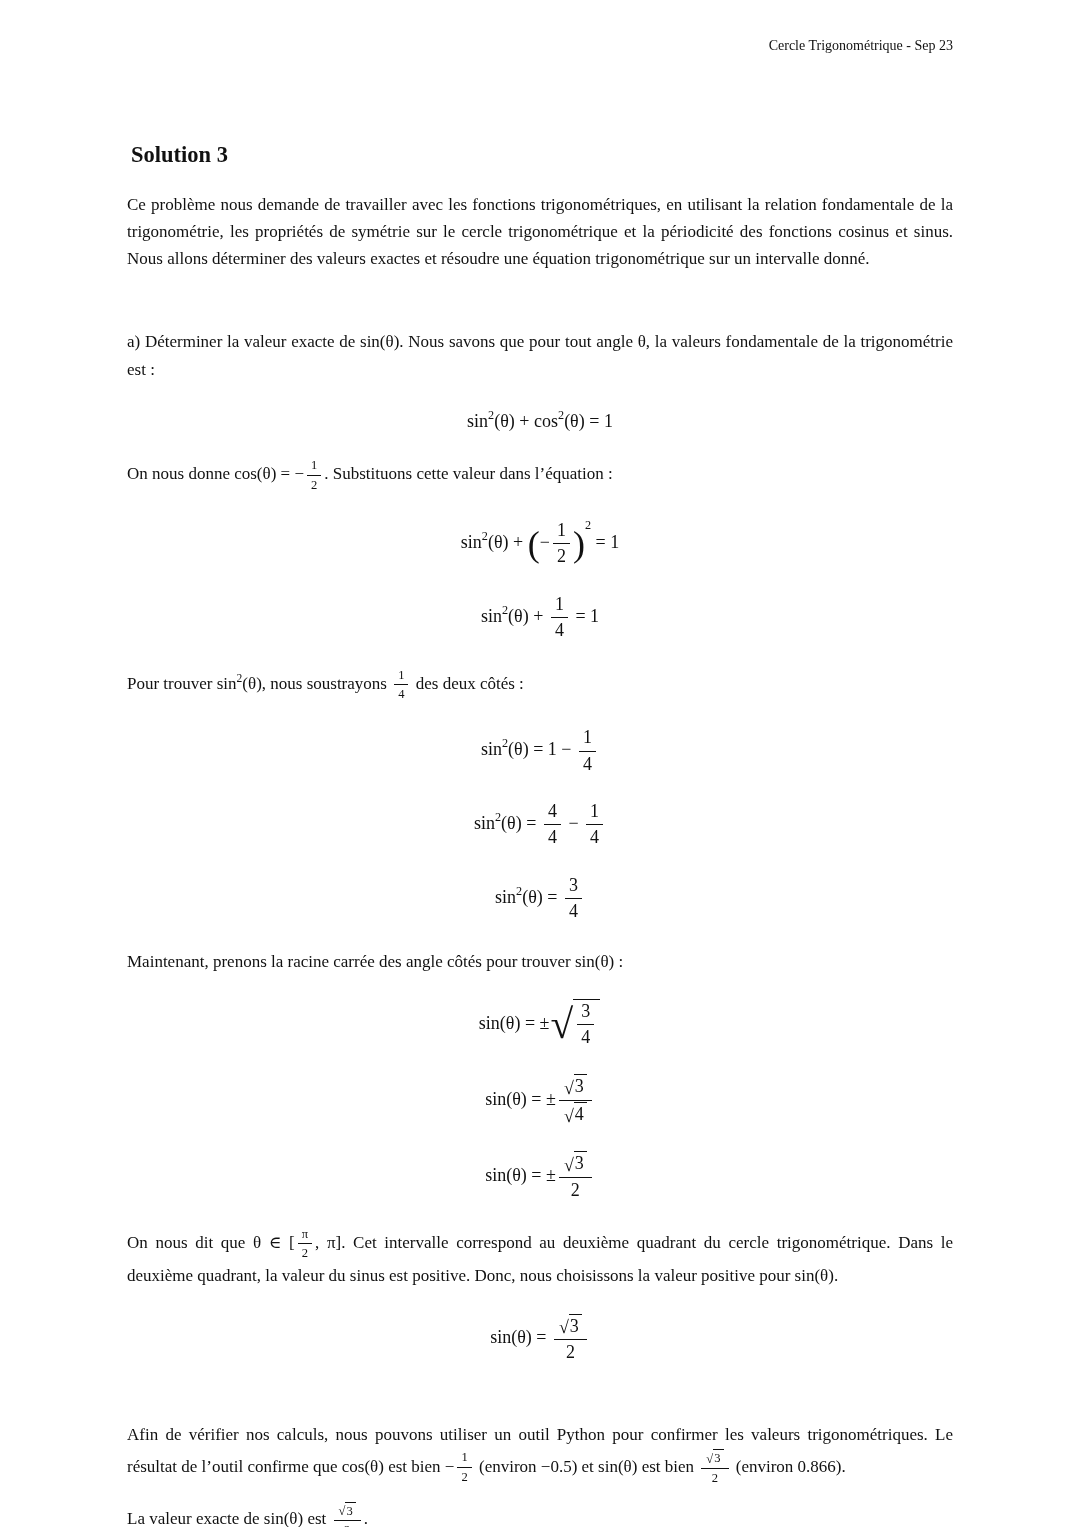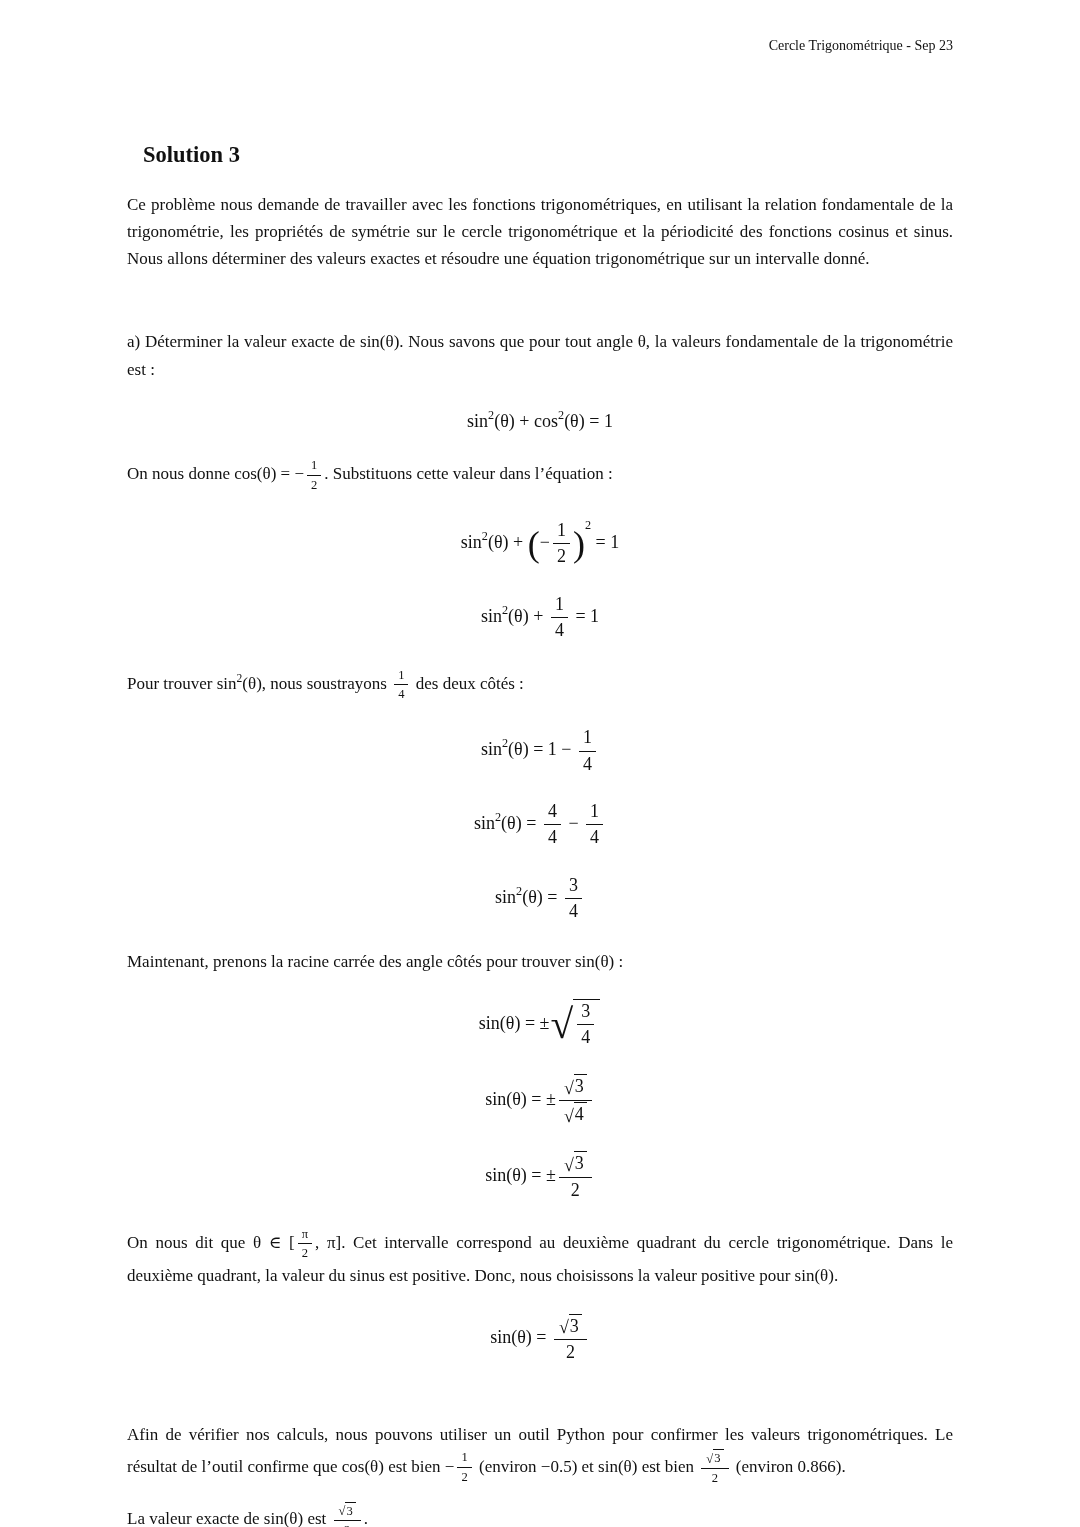--- a/index.html
+++ b/index.html
@@ -19,21 +19,21 @@
   }
   .header{
     text-align:right;
     font-size:14px;
     line-height:1.2;
     margin:0 0 48px 0;
   }
   .title{
     font-size:22.5px;
     font-weight:700;
-    margin:38px 0 8px 16px;
+    margin:38px 0 8px 4px;
     line-height:1.2;
   }
   .para{
     margin:15px 0;
     text-align:justify;
   }
   .eq{
     margin:24px 0;
     text-align:center;
     font-size:18px;

